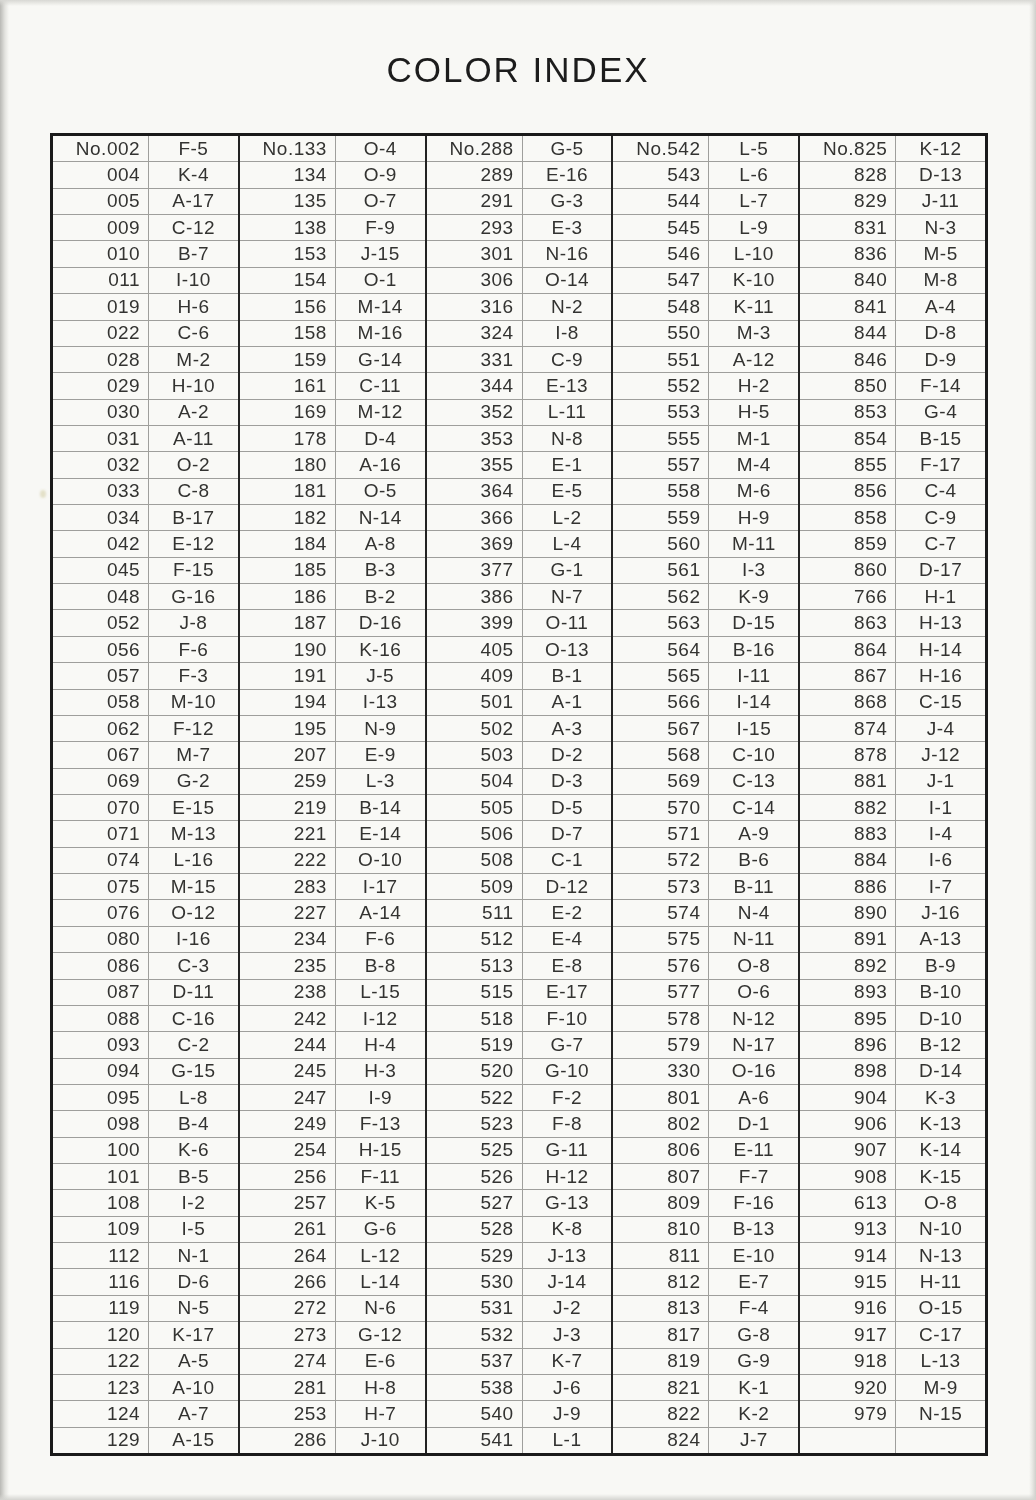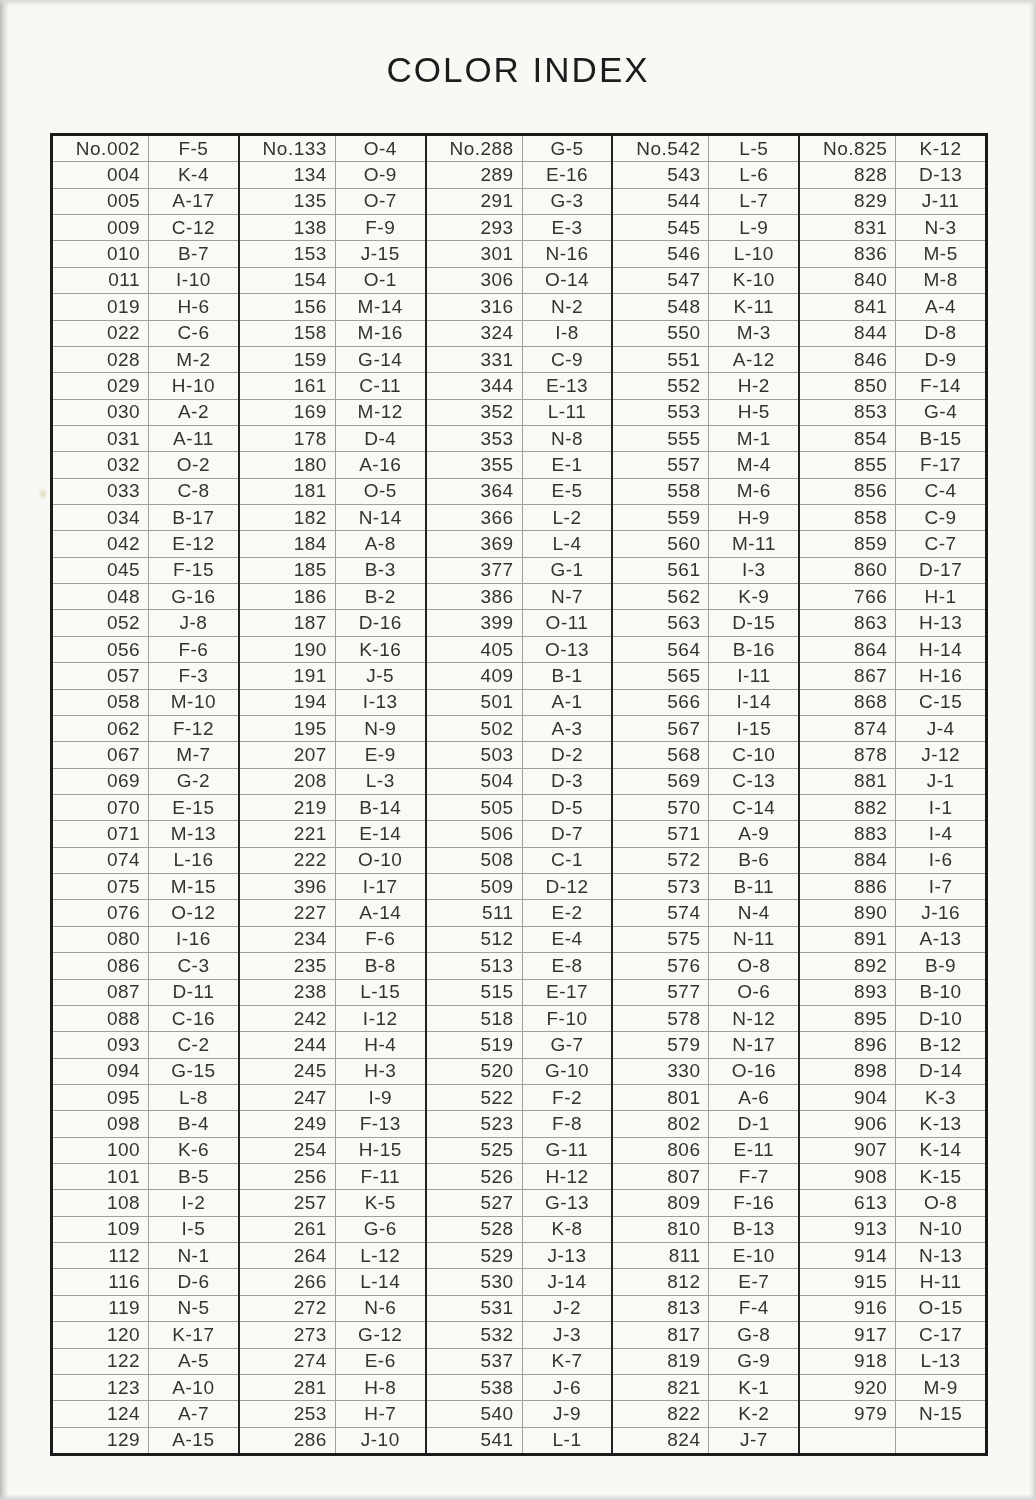--- a/index.html
+++ b/index.html
@@ -374,37 +374,37 @@
       </div>
       <div class="row">
         <div class="cell no">195</div>
         <div class="cell code">N-9</div>
       </div>
       <div class="row">
         <div class="cell no">207</div>
         <div class="cell code">E-9</div>
       </div>
       <div class="row">
-        <div class="cell no">208</div>
+        <div class="cell no">259</div>
         <div class="cell code">L-3</div>
       </div>
       <div class="row">
         <div class="cell no">219</div>
         <div class="cell code">B-14</div>
       </div>
       <div class="row">
         <div class="cell no">221</div>
         <div class="cell code">E-14</div>
       </div>
       <div class="row">
         <div class="cell no">222</div>
         <div class="cell code">O-10</div>
       </div>
       <div class="row">
-        <div class="cell no">396</div>
+        <div class="cell no">283</div>
         <div class="cell code">I-17</div>
       </div>
       <div class="row">
         <div class="cell no">227</div>
         <div class="cell code">A-14</div>
       </div>
       <div class="row">
         <div class="cell no">234</div>
         <div class="cell code">F-6</div>
       </div>

